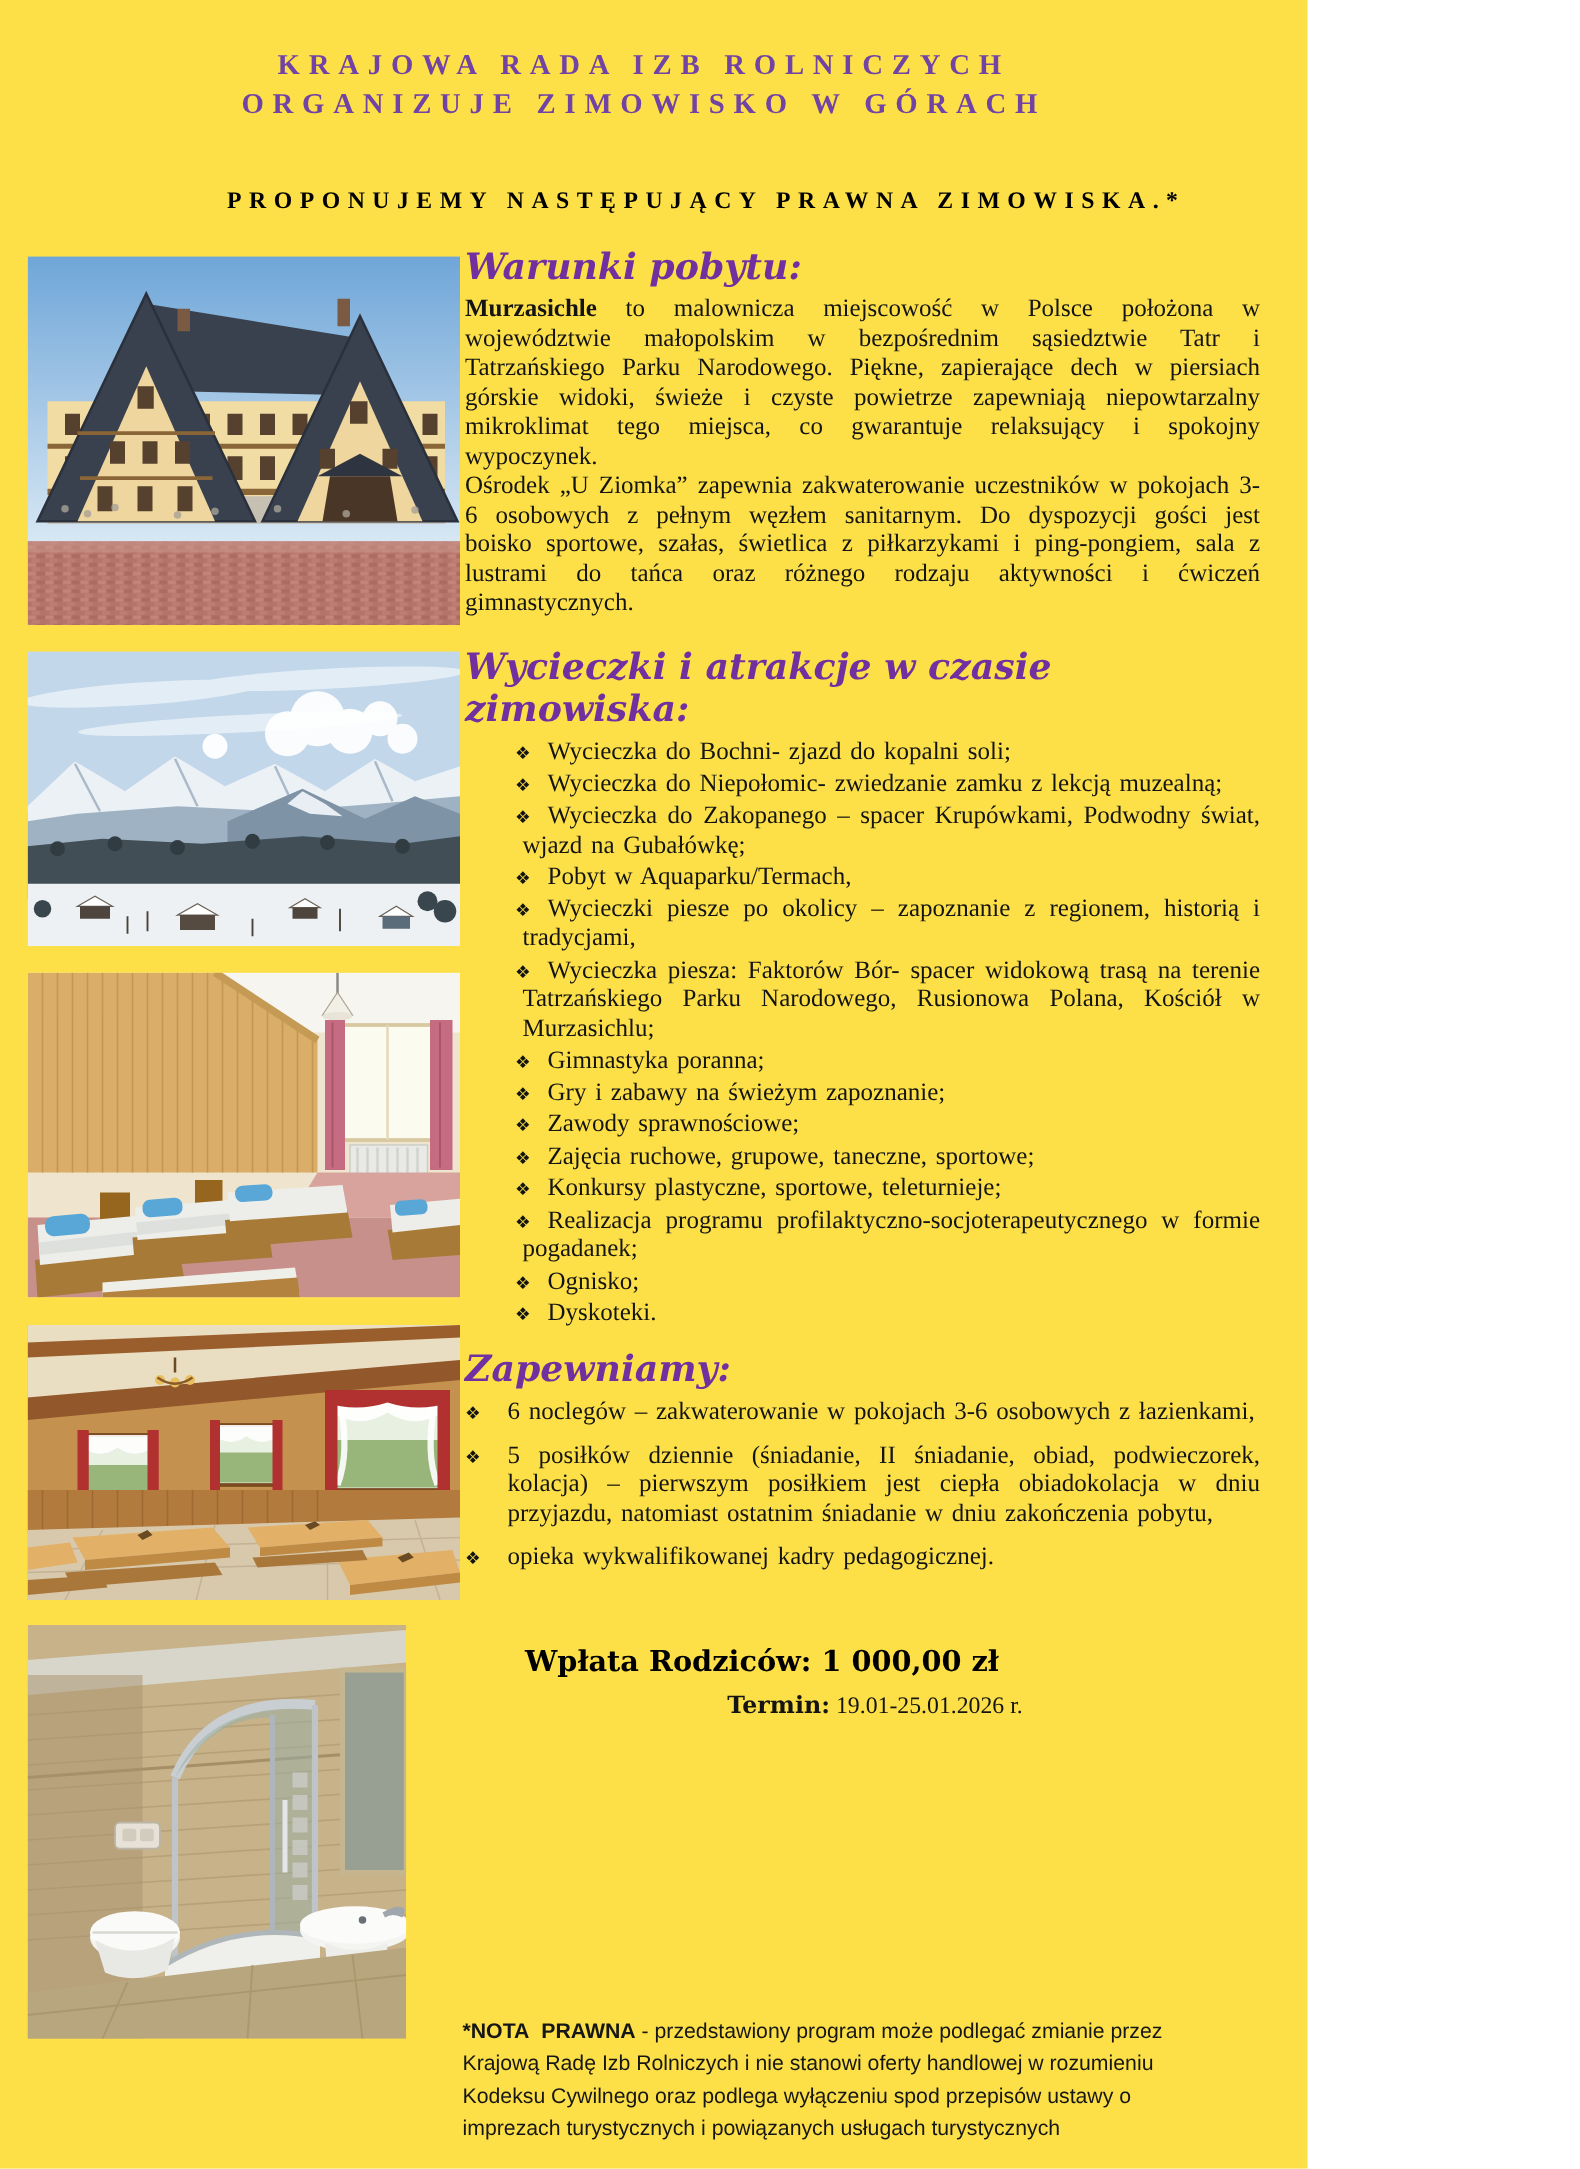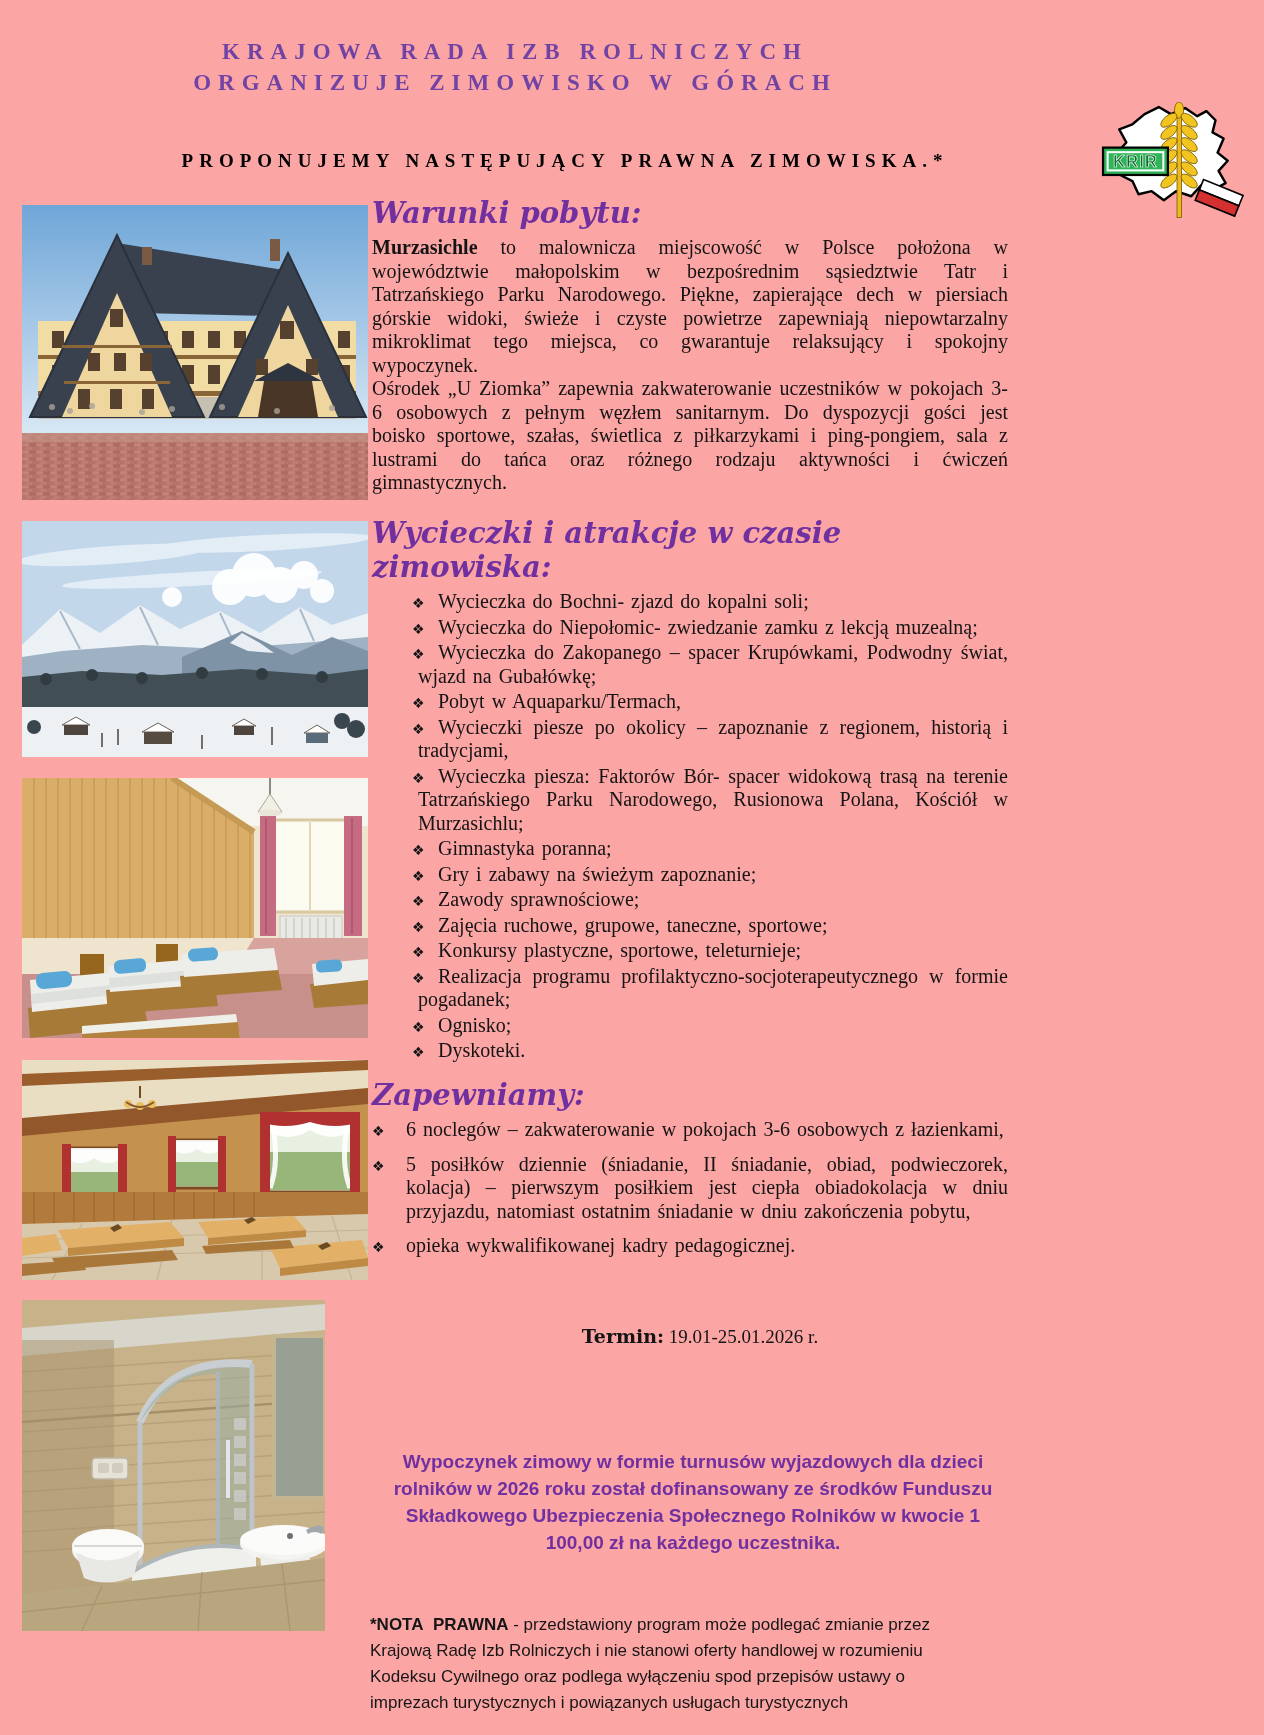--- a/index.html
+++ b/index.html
@@ -1,16 +1,16 @@
 <!DOCTYPE html>
 <html lang="pl"><head>
 <meta charset="utf-8">
 <style>
   html,body{margin:0;padding:0;background:#ffffff;}
-  .page{position:relative;width:1264px;height:1735px;background:#fca5a5;overflow:hidden;
+  .page{position:relative;width:1046px;height:1735px;background:#fde047;overflow:hidden;
         font-family:"Liberation Serif",serif;color:#141414;}
 
   
   .header{position:absolute;top:36px;left:0;width:1030px;text-align:center;}
   .header .hline{font-family:"Liberation Serif",serif;font-weight:bold;
         font-size:23px;line-height:31px;letter-spacing:7px;color:#7143A5;}
   .subtitle{position:absolute;top:150px;left:0;width:1130px;text-align:center;
         font-family:"Liberation Serif",serif;font-weight:bold;font-size:19px;
         letter-spacing:6px;color:#000;}
 
@@ -531,20 +531,20 @@
   <div class="col" id="sec-zapewniamy">
     <h2 class="sec-heading">Zapewniamy:</h2>
     <ul class="dlist zap">
       <li><span class="blt">❖</span><span>6 noclegów – zakwaterowanie w pokojach 3-6 osobowych z łazienkami,</span></li>
       <li><span class="blt">❖</span><span>5 posiłków dziennie (śniadanie, II śniadanie, obiad, podwieczorek, kolacja) – pierwszym posiłkiem jest ciepła obiadokolacja w dniu przyjazdu, natomiast ostatnim śniadanie w dniu zakończenia pobytu,</span></li>
       <li><span class="blt">❖</span><span>opieka wykwalifikowanej kadry pedagogicznej.</span></li>
     </ul>
   </div>
 
   <div id="payment">
+    <div class="pay-title">Wpłata Rodziców: 1 000,00 zł</div>
     <div class="pay-term"><span class="tlabel">Termin:</span><span> 19.01-25.01.2026 r.</span></div>
   </div>
 
-  <div id="notice">Wypoczynek zimowy w formie turnusów wyjazdowych dla dzieci rolników w 2026 roku został dofinansowany ze środków Funduszu Składkowego Ubezpieczenia Społecznego Rolników w kwocie 1 100,00 zł na każdego uczestnika.</div>
 
   <div id="legal"><span class="lbold">*NOTA&nbsp; PRAWNA</span><span> - przedstawiony program może podlegać zmianie przez Krajową Radę Izb Rolniczych  i nie stanowi oferty handlowej w rozumieniu Kodeksu Cywilnego oraz podlega wyłączeniu spod przepisów ustawy o imprezach turystycznych i powiązanych usługach turystycznych</span></div>
 
 </div>
 
 </body></html>

